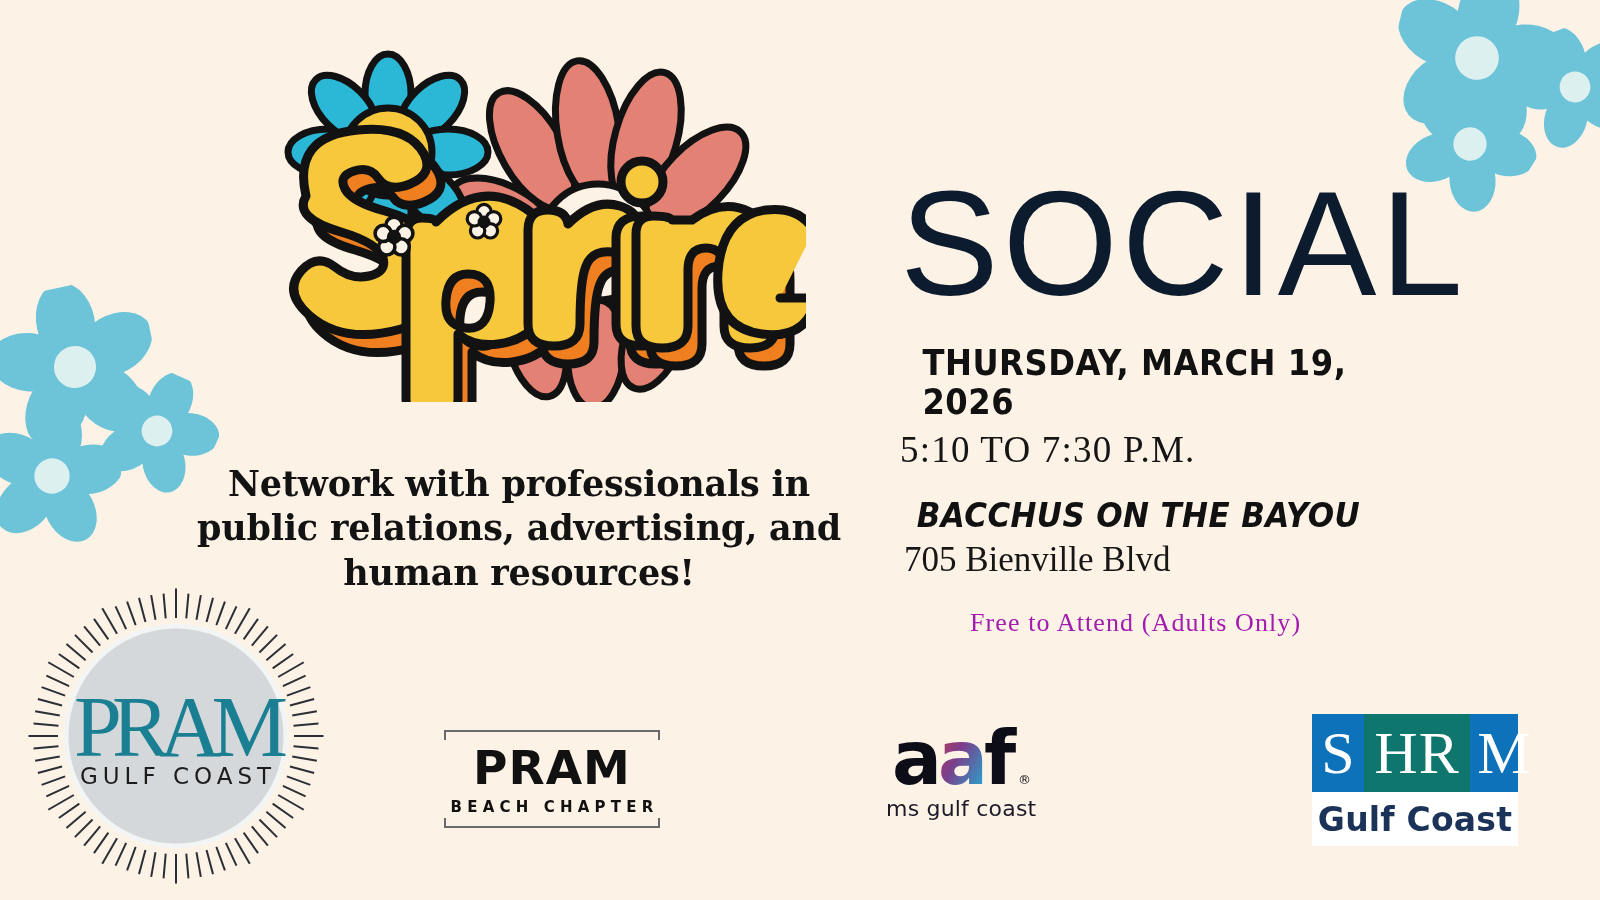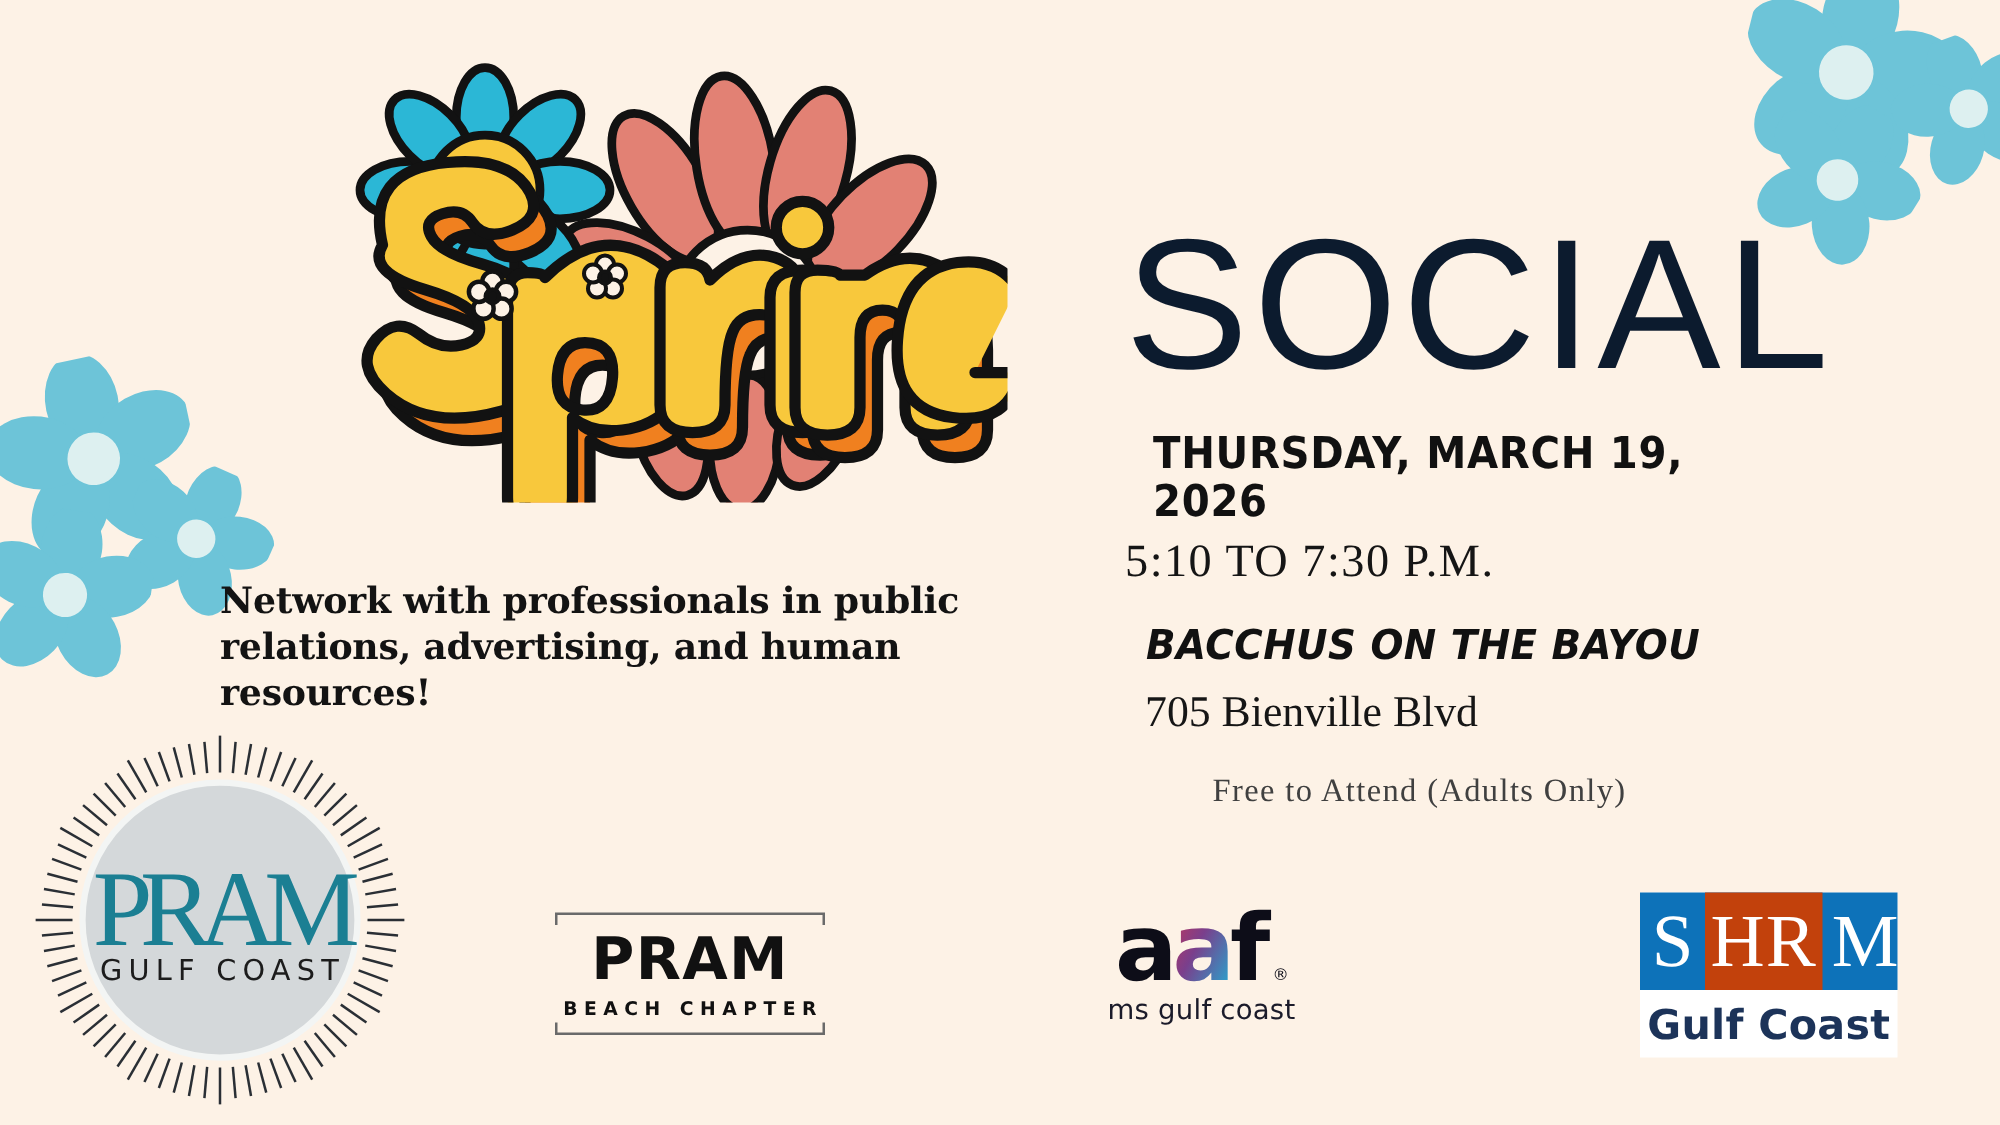--- a/index.html
+++ b/index.html
@@ -29,24 +29,24 @@
     height: 360px;
   }
   #spring-art svg { display: block; width: 100%; height: 100%; }
 
   
   #blurb {
     position: absolute;
     left: 176px;
     top: 462px;
     width: 686px;
-    text-align: left;
+    text-align: center;
     font-family: "DejaVu Serif", "Liberation Serif", serif;
     font-weight: 700;
-    font-size: 29px;
+    font-size: 35px;
     line-height: 1.27;
     color: #131313;
     letter-spacing: -0.2px;
   }
 
   
   #right-col {
     position: absolute;
     left: 900px;
     top: 170px;
@@ -91,29 +91,29 @@
     color: #111111;
     transform: scaleX(0.94);
     margin: 0 0 6px 0;
   }
   .venue-addr {
     font-family: "Liberation Serif", serif;
     font-weight: 400;
     font-size: 35px;
     line-height: 1.12;
     color: #161616;
-    margin: 16px;
+    margin: 4px;
   }
   #price-note {
     font-family: "Liberation Serif", serif;
     font-weight: 400;
     font-size: 26px;
     line-height: 1.42;
     letter-spacing: 1.1px;
-    color: #404040;
+    color: #a21caf;
     width: 420px;
     margin: 26px auto 0 auto;
   }
 
   
   #pram-gc-logo { position: absolute; left: 28px; top: 588px; width: 296px; height: 296px; }
   #pram-gc-logo svg { display: block; }
 
   #pram-beach-logo {
     position: absolute;
@@ -175,21 +175,21 @@
     display: flex;
     align-items: center;
     justify-content: center;
     font-family: "Liberation Serif", serif;
     font-weight: 400;
     font-size: 60px;
     line-height: 1;
     color: #ffffff;
   }
   .shrm-cell.pad-left { width: 52px; }
-  .shrm-cell.mid { width: 94px; background: #c2410c; letter-spacing: 1px; }
+  .shrm-cell.mid { width: 106px; background: #0f766e; letter-spacing: 1px; }
   .shrm-cell.pad-right { width: 68px; }
   #shrm-bottom {
     height: 54px;
     display: flex;
     align-items: center;
     justify-content: center;
     font-family: "DejaVu Sans", "Liberation Sans", sans-serif;
     font-weight: 700;
     font-size: 33px;
     line-height: 1;

